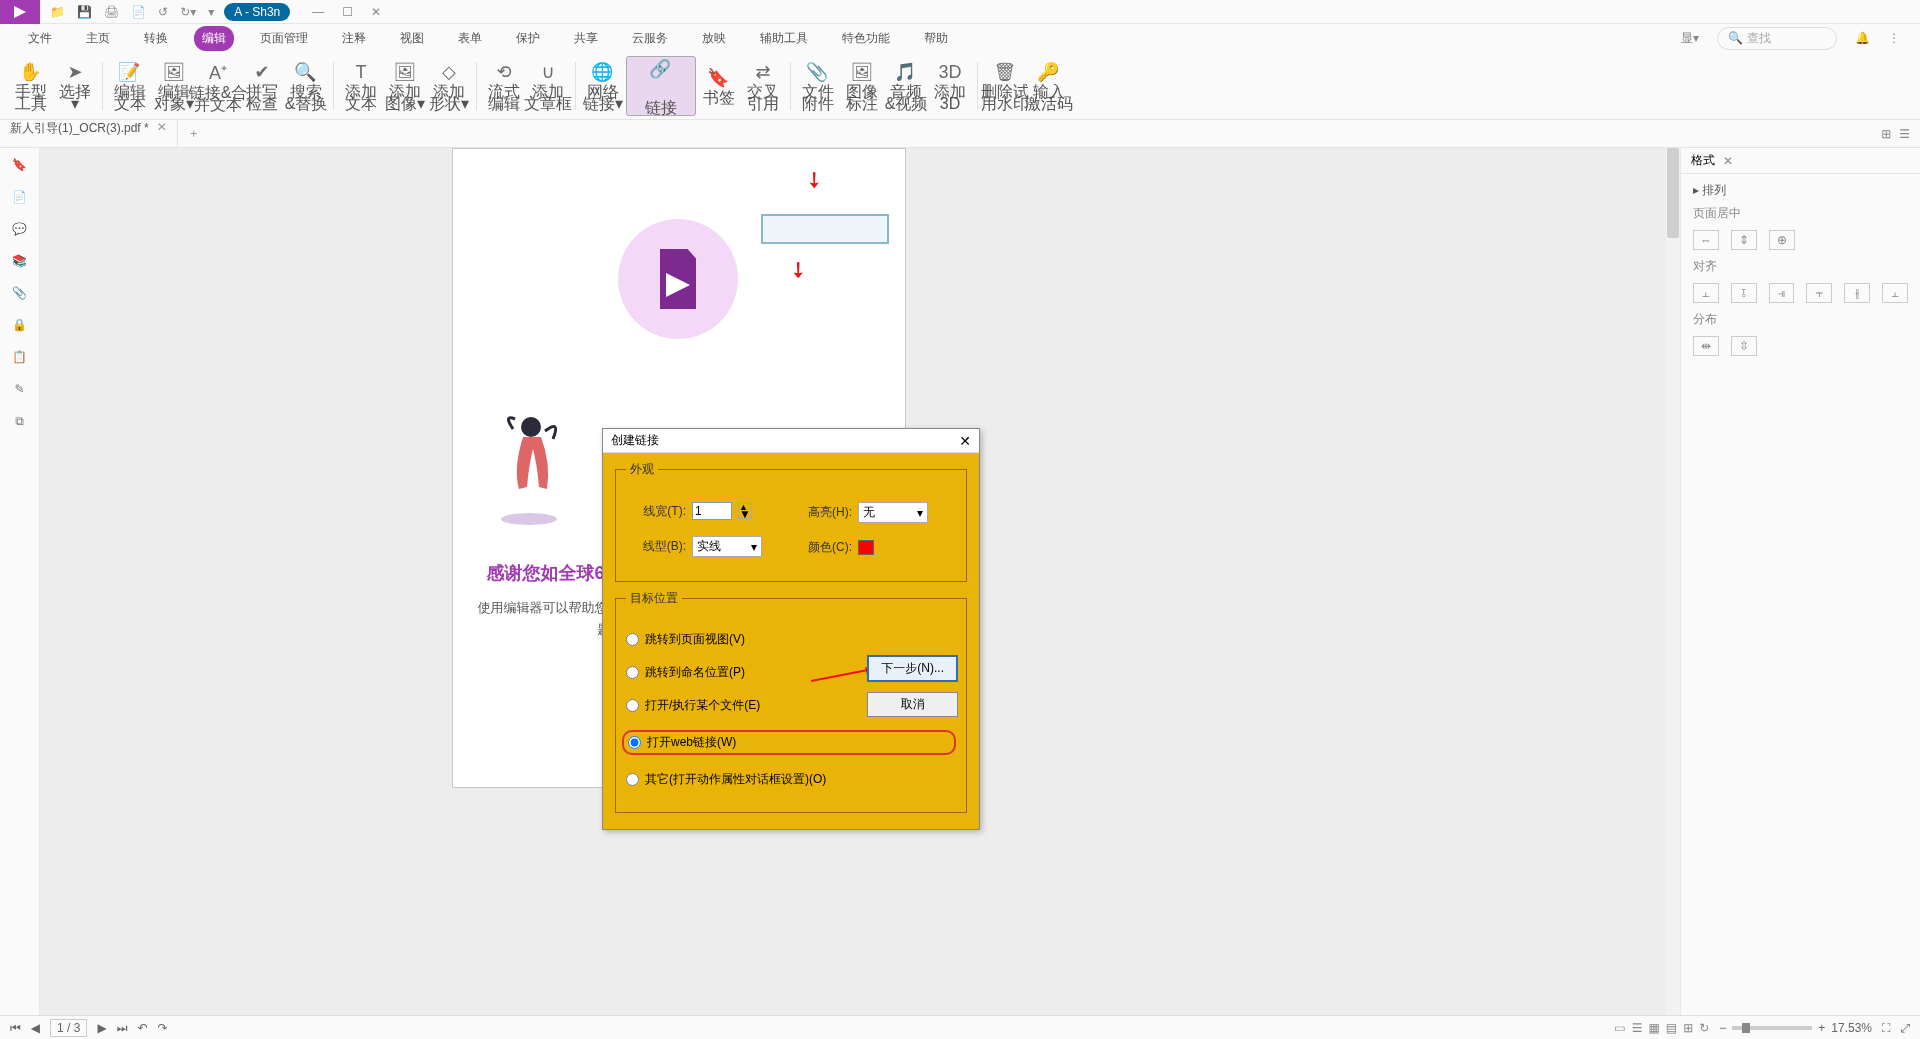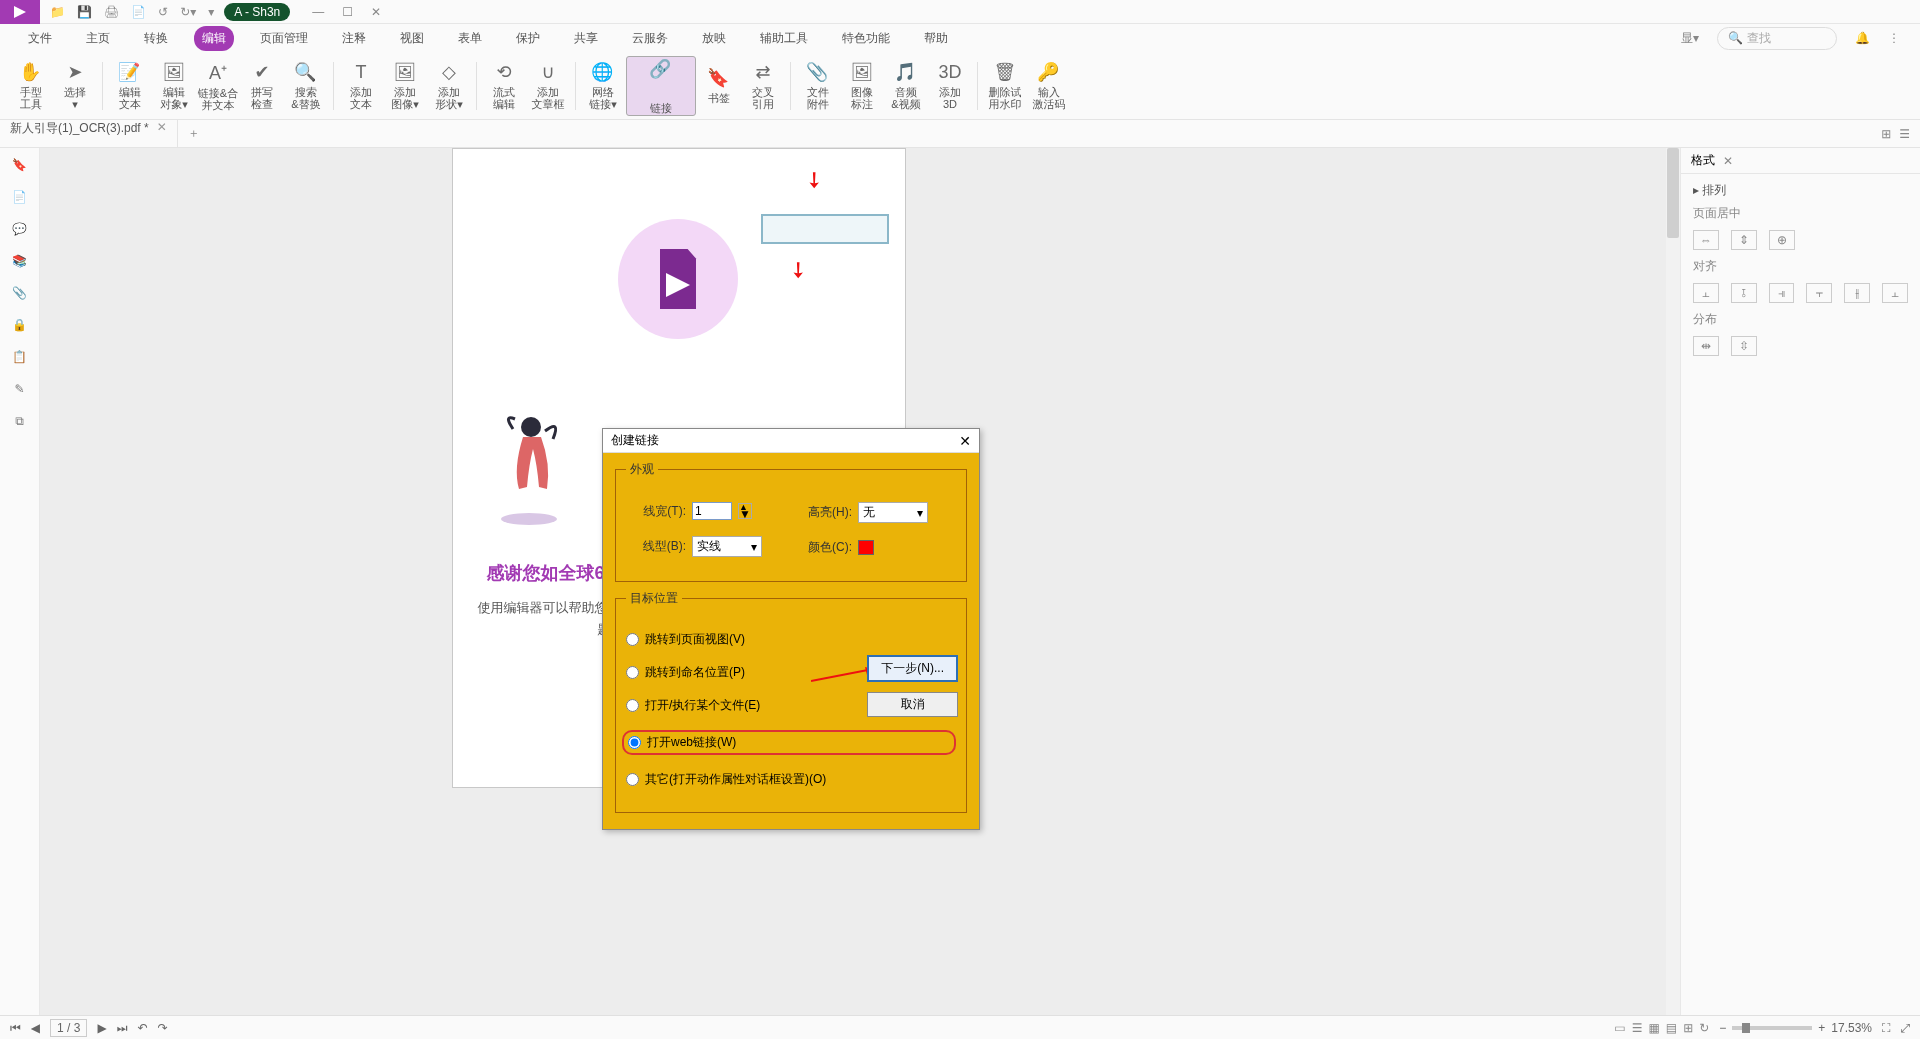--- a/index.html
+++ b/index.html
@@ -5,34 +5,34 @@
 *{box-sizing:border-box;margin:0;padding:0;font-family:"Microsoft YaHei",SimSun,sans-serif;font-size:12px;-webkit-user-select:none;user-select:none}
 html,body{width:1920px;height:1039px;overflow:hidden;background:#f5f5f5}
 .app{display:flex;flex-direction:column;height:100%}
 
 .titlebar{height:24px;background:#fafafa;display:flex;align-items:center;border-bottom:1px solid #e6e6e6}
 .logo{width:40px;height:24px;background:#a23ab3;display:flex;align-items:center;justify-content:center}
 .logo svg{width:16px;height:16px;fill:#fff}
 .qat{display:flex;align-items:center;gap:12px;padding:0 10px}
 .qat span{color:#8a8a8a;cursor:pointer}
 .title-center{flex:1;text-align:center;color:#9d9d9d}
-.user-badge{background:#14532d;color:#fff;padding:2px 10px;border-radius:10px;margin-right:10px}
+.user-badge{background:#0369a1;color:#fff;padding:2px 10px;border-radius:10px;margin-right:10px}
 .wincontrols{display:flex;gap:18px;padding:0 12px;color:#888}
 
 .menubar{height:28px;background:#fafafa;display:flex;align-items:center;padding:0 20px;gap:18px}
 .menubar .tab{color:#555;padding:4px 8px;cursor:pointer}
 .menubar .tab.active{background:#a23ab3;color:#fff;border-radius:12px}
 .menubar .spacer{flex:1}
 .menubar .search{border:1px solid #ddd;border-radius:12px;padding:2px 10px;color:#aaa;width:120px;display:flex;align-items:center;gap:4px}
 
 .ribbon{height:68px;background:#fafafa;display:flex;align-items:center;padding:4px 10px;gap:2px;border-bottom:1px solid #e4e4e4}
 .rbtn{display:flex;flex-direction:column;align-items:center;justify-content:center;width:42px;height:60px;color:#555;cursor:pointer;border-radius:3px}
 .rbtn.sel{background:#e9d7ef}
 .rbtn .ic{font-size:18px;color:#6b6b6b}
-.rbtn .lb{font-size:11px;line-height:12px;text-align:center;margin-top:3px;white-space:pre}
+.rbtn .lb{font-size:16px;line-height:12px;text-align:center;margin-top:3px;white-space:pre}
 .rdiv{width:1px;height:48px;background:#e0e0e0;margin:0 4px}
 
 .doctabs{height:28px;background:#fafafa;display:flex;align-items:center;border-bottom:1px solid #e4e4e4}
 .doctab{display:flex;align-items:flex-start;height:100%;padding:0 10px;border-right:1px solid #e4e4e4;color:#555;gap:8px}
 .doctab .x{color:#999;cursor:pointer}
 .doctabs .plus{padding:0 10px;color:#888;cursor:pointer}
 .doctabs .right{margin-left:auto;display:flex;gap:8px;padding:0 10px;color:#888}
 
 .workspace{flex:1;display:flex;min-height:0}
 .leftrail{width:40px;background:#fafafa;border-right:1px solid #e8e8e8;display:flex;flex-direction:column;align-items:center;padding-top:10px;gap:18px;color:#777}

